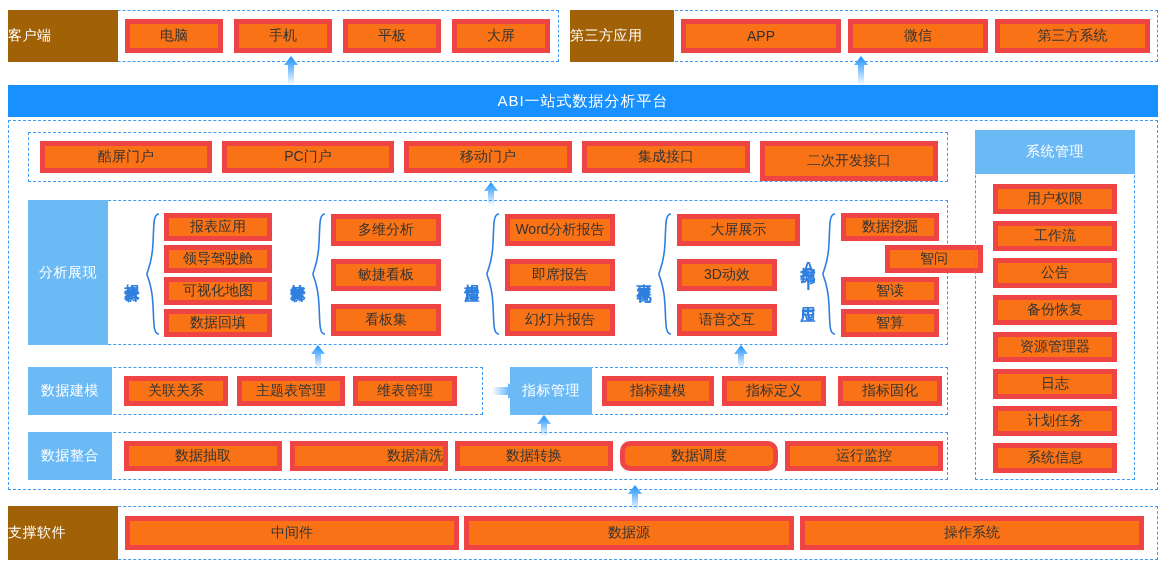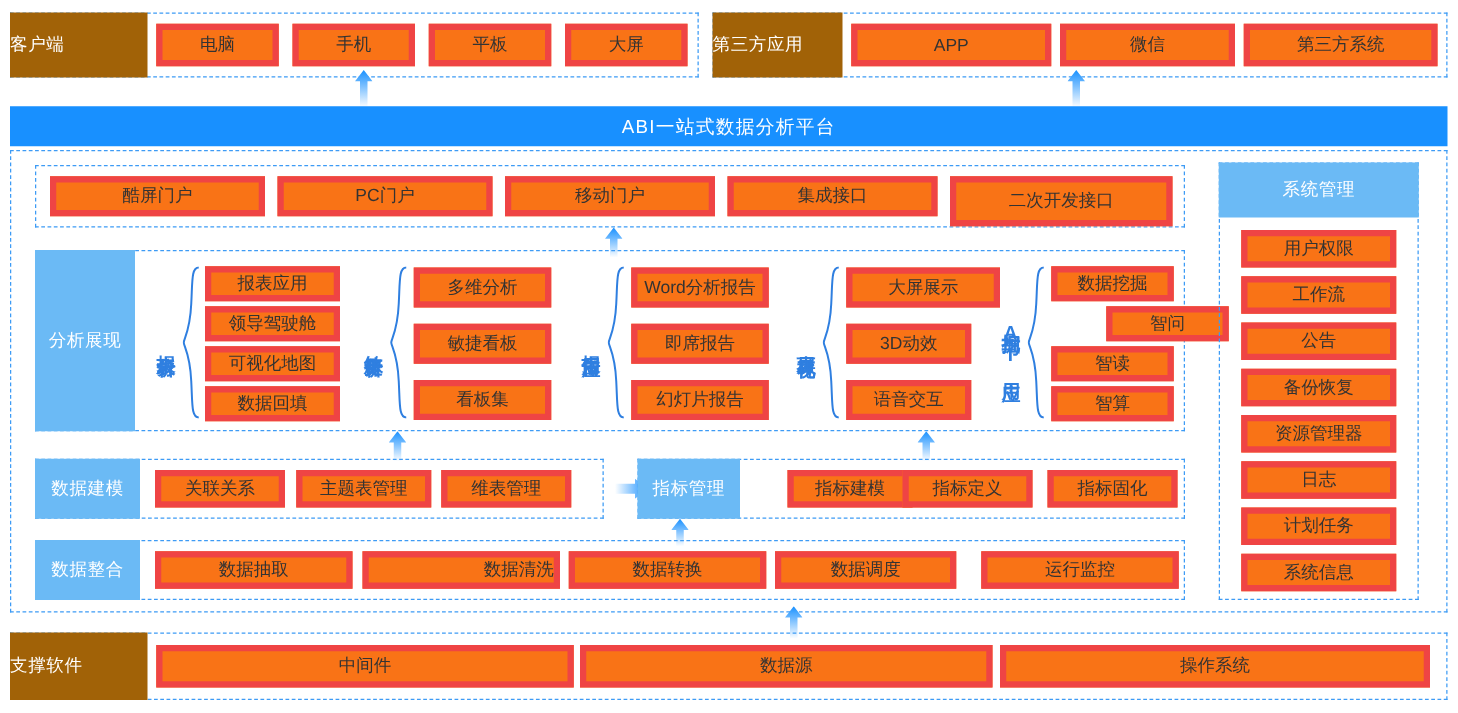--- a/index.html
+++ b/index.html
@@ -260,21 +260,21 @@
           <stop offset="100%" stop-color="#1890ff"></stop>
         </linearGradient>
       </defs>
     <polygon points="26,8 16,0 16,4 0,4 0,12 16,12 16,16" fill="url(#ag2)"></polygon>
   </svg>
 
   <div class="dash" style="left:510px; top:367px; width:438px; height:48px;"></div>
   <div class="tag-light" style="position:absolute; left:510px; top:367px; width:82px; height:48px;">
     <span>指标管理</span>
   </div>
-  <div class="cell" style="left:630px; top:376px; width:100px; height:30px;">
+  <div class="cell" style="left:602px; top:376px; width:112px; height:30px;">
     <span>指标建模</span>
     </div>
   <div class="cell" style="left:722px; top:376px; width:104px; height:30px;">
     <span>指标定义</span>
     </div>
   <div class="cell" style="left:838px; top:376px; width:104px; height:30px;">
     <span>指标固化</span>
     </div>
 
   <svg class="arrow-up" style="left:537px; top:415px; height:22px;" viewBox="0 0 14 22">
@@ -287,21 +287,21 @@
   </div>
   <div class="cell" style="left:124px; top:441px; width:158px; height:30px;">
     <span>数据抽取</span>
     </div>
   <div class="cell" style="left:290px; top:441px; width:158px; height:30px;justify-content:flex-end;">
     <span>数据清洗</span>
     </div>
   <div class="cell" style="left:455px; top:441px; width:158px; height:30px;">
     <span>数据转换</span>
     </div>
-  <div class="cell" style="left:620px; top:441px; width:145px; height:30px;">
+  <div class="cell" style="left:620px; top:441px; width:158px; height:30px;border-radius:10px;">
     <span>数据调度</span>
     </div>
   <div class="cell" style="left:785px; top:441px; width:158px; height:30px;">
     <span>运行监控</span>
     </div>
 
   <div class="dash" style="left:975px; top:130px; width:160px; height:350px;"></div>
   <div class="tag-light" style="position:absolute; left:975px; top:130px; width:160px; height:44px;">
     <span>系统管理</span>
   </div>

